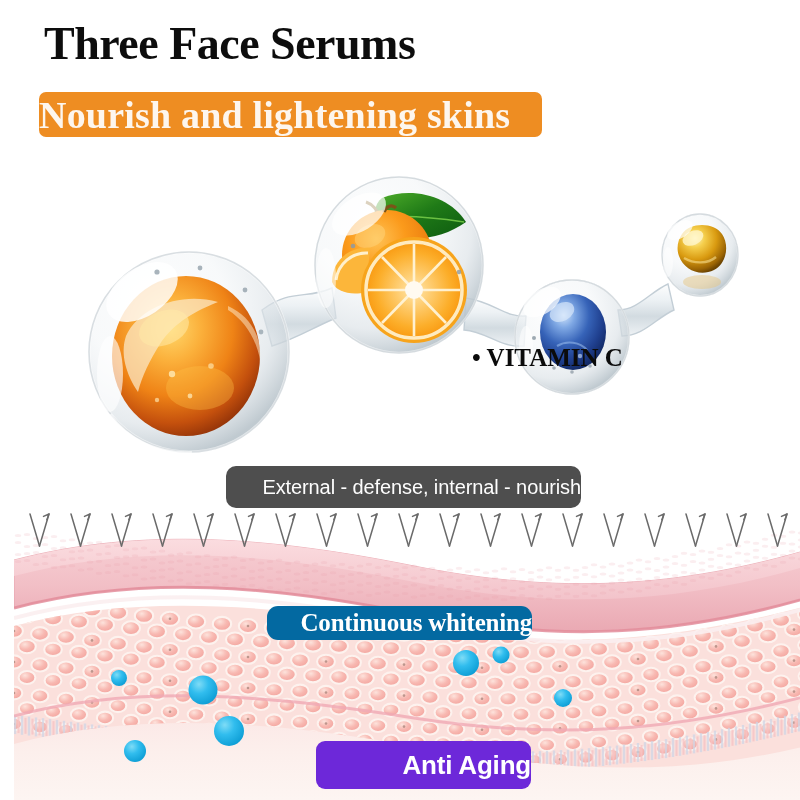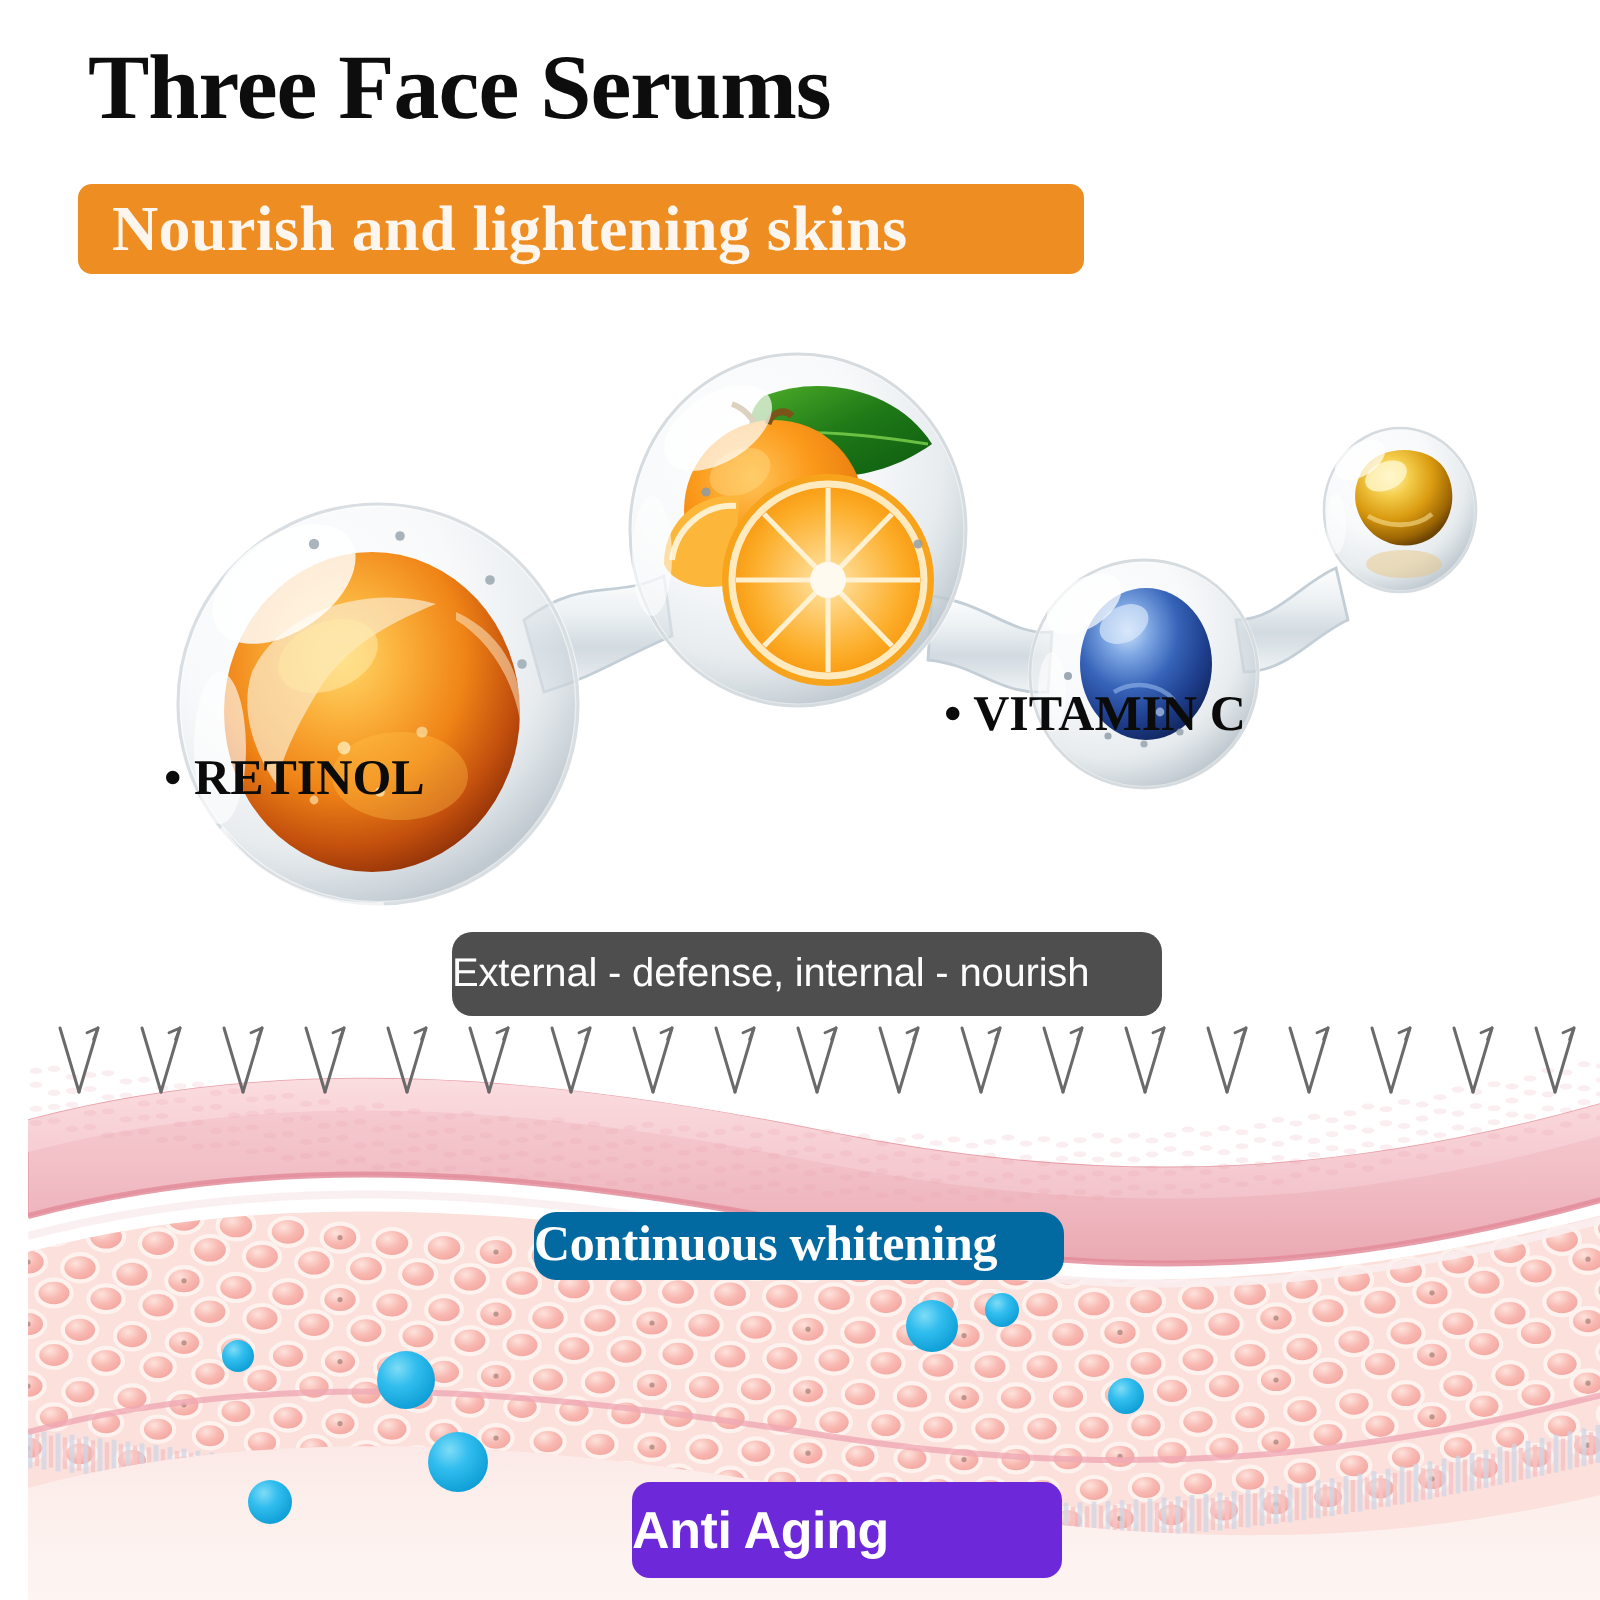--- a/index.html
+++ b/index.html
@@ -36,23 +36,22 @@
     left:25px; top:92px;
     width:503px; height:45px;
     background:#ee8d22;
     border-radius:7px;
     display:flex;
     align-items:center;
   }
   .subtitle-banner .txt {
     font-family:"Liberation Serif", serif;
     font-weight:bold;
-    font-size:32px;
+    font-size:38px;
     color:#fdf6ee;
-    padding-left:17px;
     letter-spacing:0.2px;
     white-space:nowrap;
   }
 
   
   #molecule {
     position:absolute;
     left:0; top:160px;
     width:800px; height:350px;
   }
@@ -77,21 +76,21 @@
     width:800px; height:292px;
     overflow:hidden;
     background:#ffffff;
   }
 
   
   .cap-box {
     position:absolute;
     display:flex;
     align-items:center;
-    justify-content:flex-start;
+    justify-content:flex-end;
     border-radius:9px;
     white-space:nowrap;
   }
   .cap-gray {
     left:212px; top:466px;
     width:355px; height:42px;
     background:#4e4e4e;
     border-radius:10px;
     z-index:14;
   }
@@ -303,24 +302,20 @@
           <path d="M670,98 C680,104 694,104 702,97" stroke="#fde79a" stroke-width="2.4" fill="none" opacity="0.55"></path>
           <ellipse cx="688" cy="122" rx="19" ry="7" fill="#e6c37a" opacity="0.45"></ellipse>
         </g>
         <ellipse cx="666" cy="70" rx="14" ry="8" fill="#ffffff" opacity="0.7" transform="rotate(-32 666 70)"></ellipse>
         <ellipse cx="654" cy="102" rx="5" ry="15" fill="#ffffff" opacity="0.52"></ellipse>
         <ellipse cx="686" cy="95" rx="38" ry="41" fill="none" stroke="#ffffff" stroke-width="2" opacity="0.5"></ellipse>
       </g>
     </svg>
 
     
-    <div class="bubble-label bl-retinol">
-      <span>•</span>
-      <span>RETINOL</span>
-    </div>
 
     <div class="bubble-label bl-vitc">
       <span>•</span>
       <span>VITAMIN C</span>
     </div>
 
 
     <div class="bubble-label bl-hyal">
       <span>•</span>
       <span>HYALURONIC</span>

